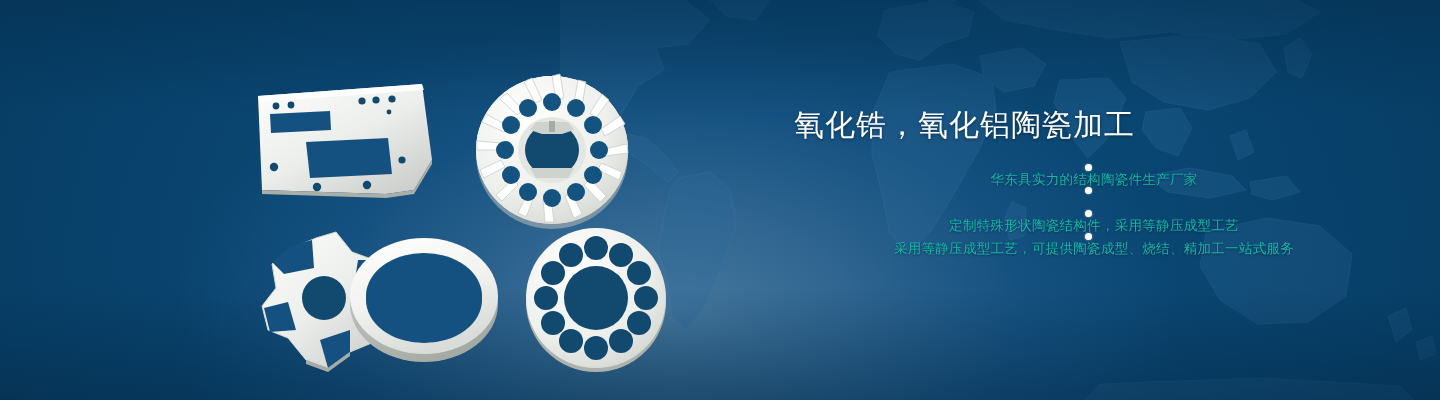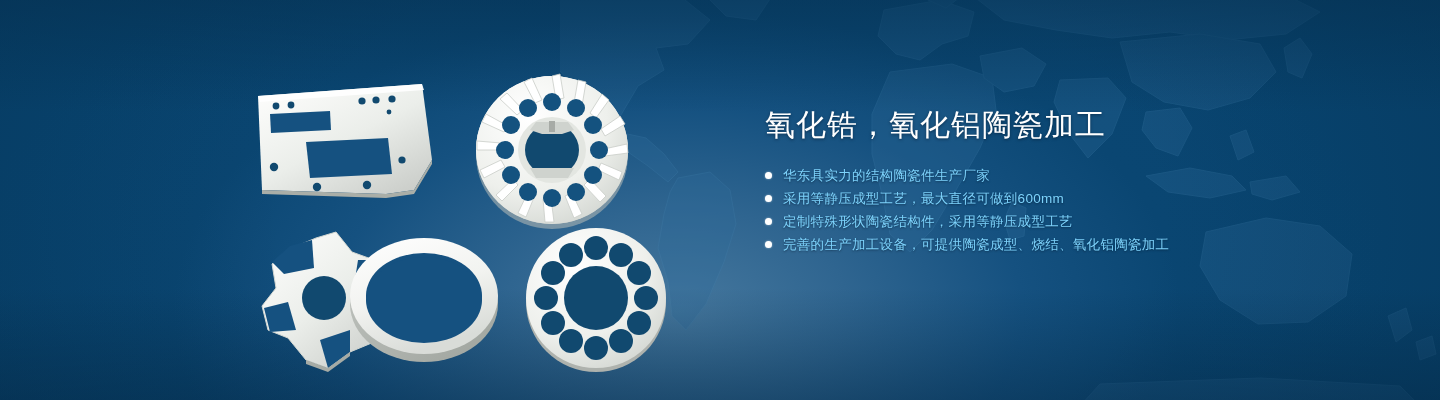--- a/index.html
+++ b/index.html
@@ -38,42 +38,43 @@
     width:900px; height:420px;
     opacity:.30;
   }
   .worldmap svg { width:100%; height:100%; display:block; }
 
   
   .products { position:absolute; left:236px; top:44px; width:480px; height:340px; }
   .products svg { width:100%; height:100%; display:block; }
 
   
-  .copy { position:absolute; left:765px; top:104px; width:600px; }
+  .copy { position:absolute; left:794px; top:104px; width:600px; }
 
   .headline {
     color:#ffffff;
     font-size:30px;
     line-height:42px;
     letter-spacing:1px;
     font-weight:400;
     text-shadow:0 1px 3px rgba(0,20,40,.55);
     white-space:nowrap;
   }
 
   .bullets { margin-top:18px; }
   .bullet {
     display:flex;
     align-items:center;
     height:23px;
-    color:#7dd3fc;
+    color:#14b8a6;
     font-size:13.5px;
     letter-spacing:.3px;
     text-shadow:0 1px 2px rgba(0,18,36,.5);
     white-space:nowrap;
+    flex-direction:column;
   }
   .dot {
     flex:0 0 auto;
     width:7px; height:7px;
     border-radius:50%;
     background:#ffffff;
     margin-right:11px;
     box-shadow:0 0 2px rgba(255,255,255,.6);
   }
 </style>
@@ -272,26 +273,25 @@
   <div class="copy">
     <div class="headline">氧化锆，氧化铝陶瓷加工</div>
 
     <div class="bullets">
       <div class="bullet">
         <span class="dot"></span>
         <span>华东具实力的结构陶瓷件生产厂家</span>
       </div>
       <div class="bullet">
         <span class="dot"></span>
-        <span>采用等静压成型工艺，最大直径可做到600mm</span>
       </div>
       <div class="bullet">
         <span class="dot"></span>
         <span>定制特殊形状陶瓷结构件，采用等静压成型工艺</span>
       </div>
       <div class="bullet">
         <span class="dot"></span>
-        <span>完善的生产加工设备，可提供陶瓷成型、烧结、氧化铝陶瓷加工</span>
+        <span>采用等静压成型工艺，可提供陶瓷成型、烧结、精加工一站式服务</span>
       </div>
     </div>
   </div>
 
 </div>
 
 </body></html>

